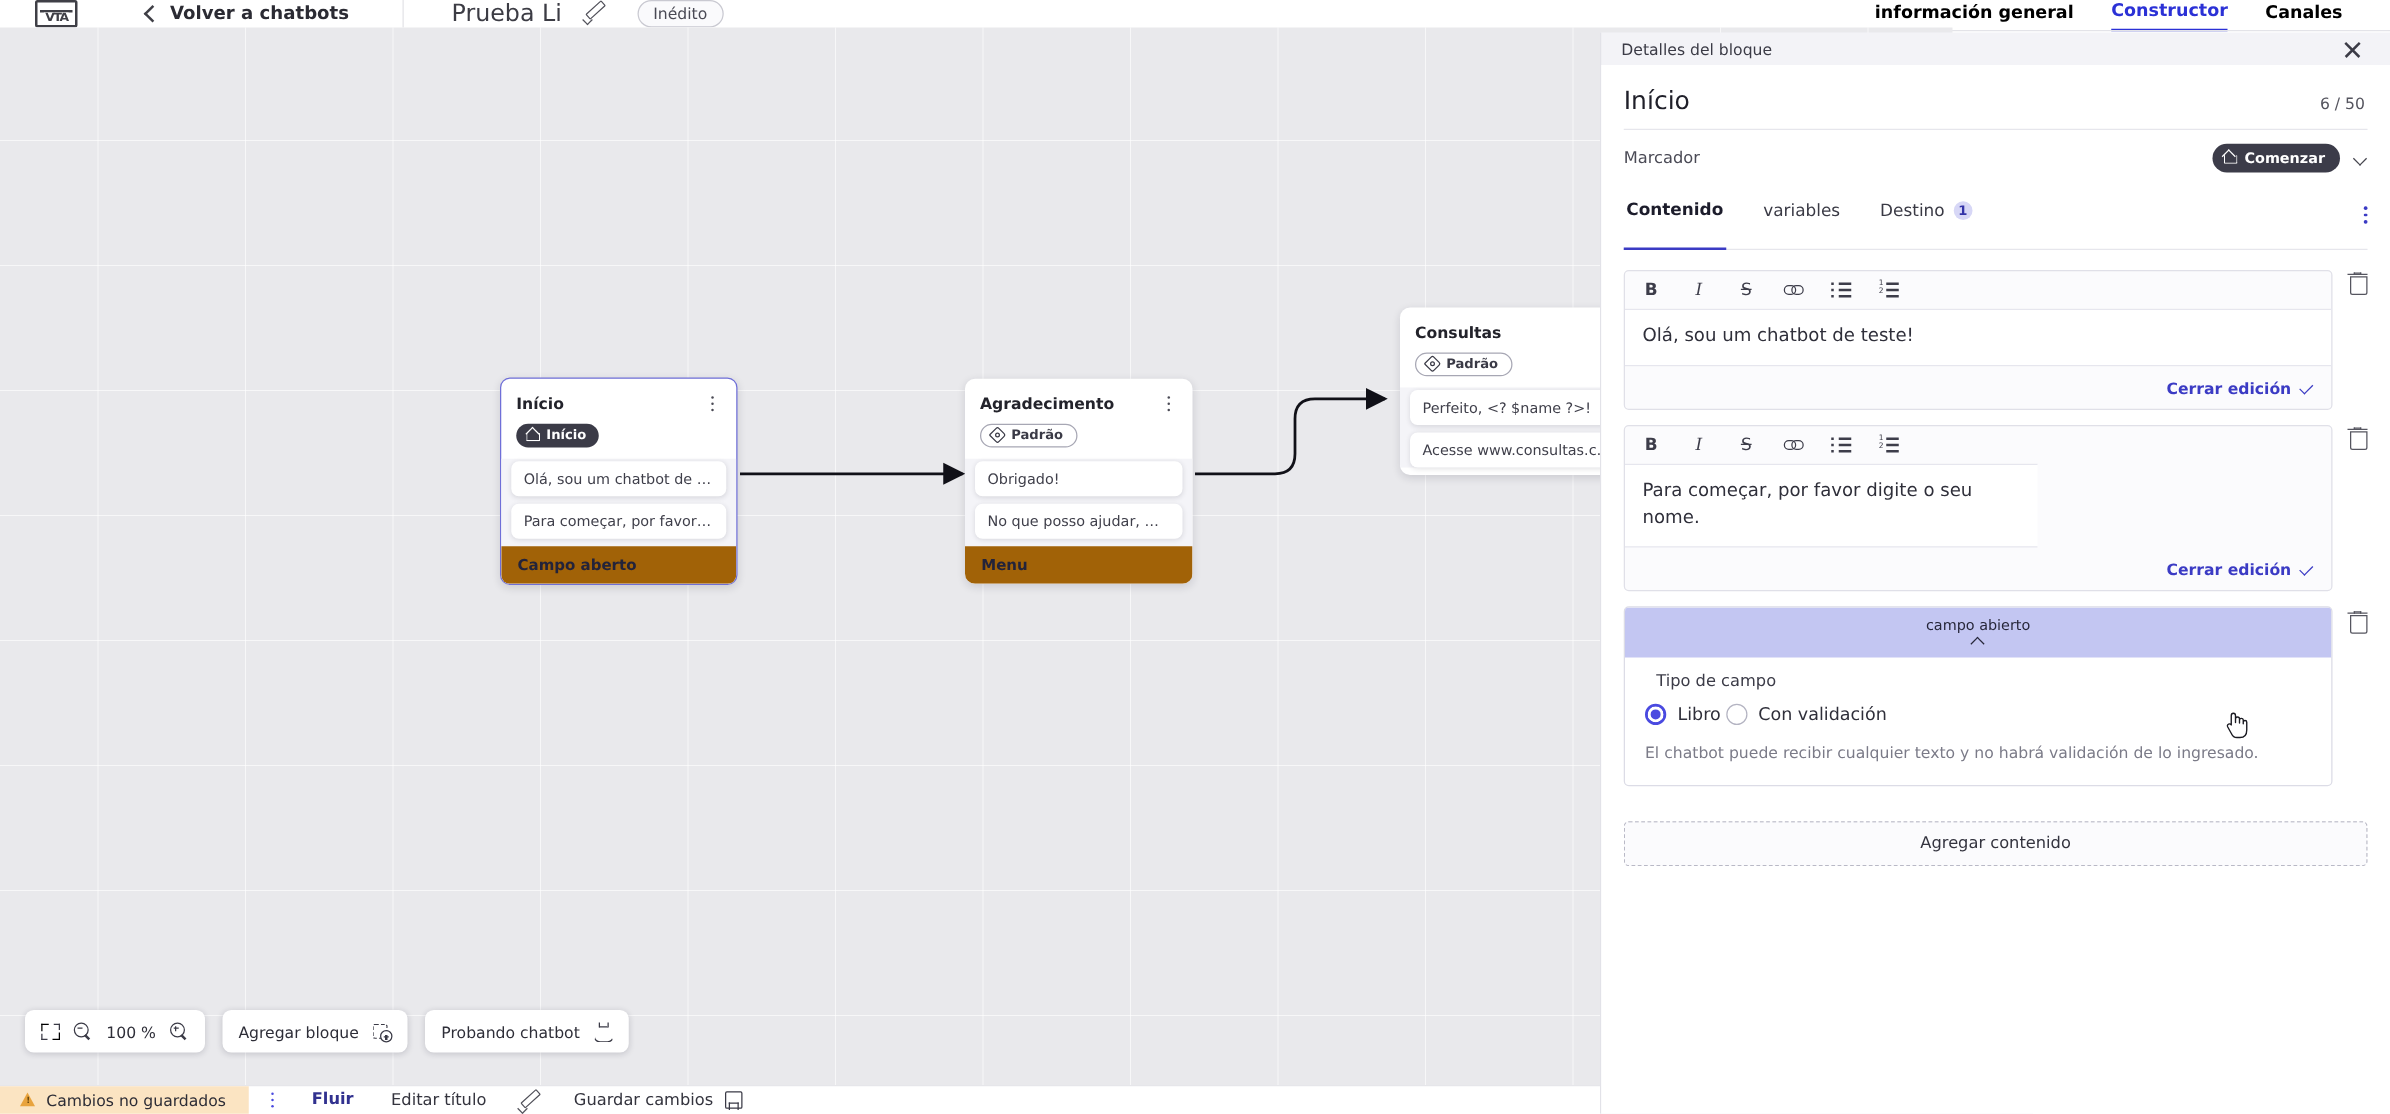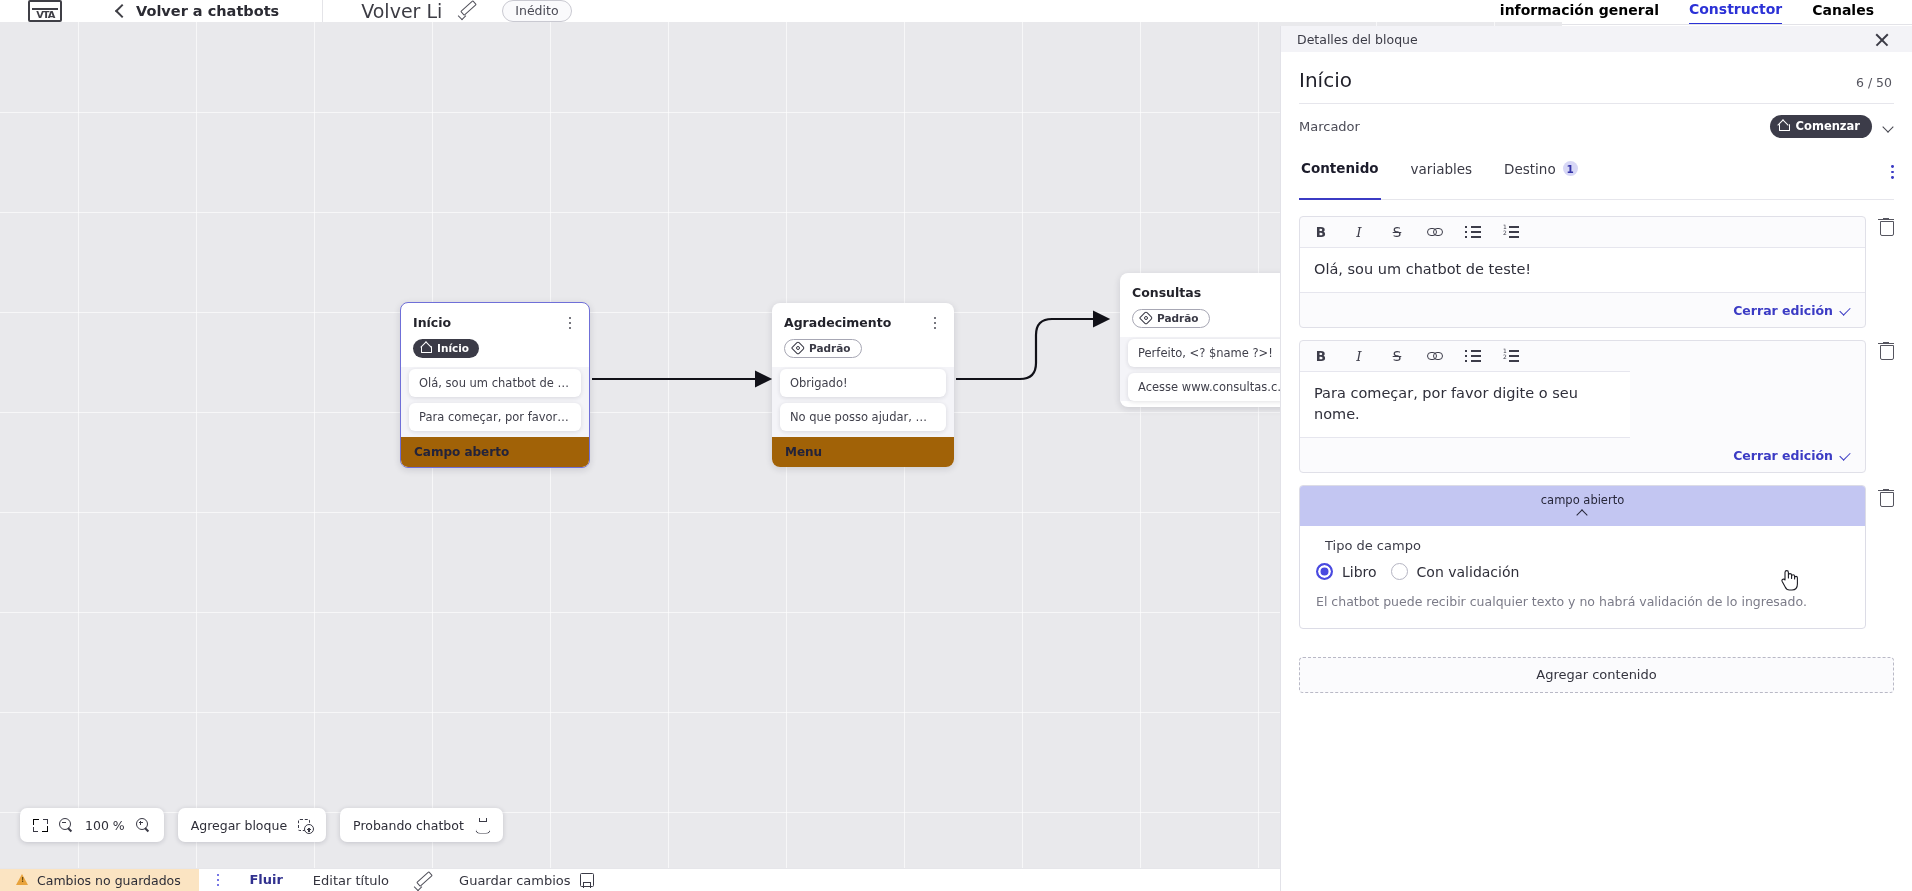--- a/index.html
+++ b/index.html
@@ -269,21 +269,21 @@
   .field-card { flex:1; border:1px solid #dcdce6; border-radius:4px; overflow:hidden; background:#fff;}
   .field-head {
     background:#c3c6f2; padding: 7px 13px; display:flex; align-items:center; justify-content:space-between;
     font-size:11.5px; color:#27273a; cursor:pointer;flex-direction:column;
   }
   .chev-up { width:12px;height:12px; position:relative;}
   .chev-up:before{ content:""; position:absolute; left:1.5px; top:4px; width:7px;height:7px;
     border-left:1.7px solid #27273a; border-top:1.7px solid #27273a; transform:rotate(45deg);}
   .field-body { padding: 12px 16px 16px; }
   .field-legend { font-size:13px; color:#3c3c48; margin-left: 9px; }
-  .radio-row { display:flex; align-items:center; gap:14px; margin-top: 10px; }
+  .radio-row { display:flex; align-items:center; gap:4px; margin-top: 10px; }
   .radio-opt { display:flex; align-items:center; gap:9px; cursor:pointer;}
   .radio {
     width:17px;height:17px; border-radius:50%; border:1.6px solid #b4b4c2; background:#fff; position:relative;
   }
   .radio.on { border:2px solid #4a4ae0; background:#4a4ae0; box-shadow: inset 0 0 0 2.5px #fff;}
   .radio-label { font-size:14px; color:#2f2f3a; }
   .field-help { margin-top:13px; font-size:12.5px; color:#7b7b88; line-height:1.5; }
 
   .add-content {
     margin-top: 28px; height: 36px; border:1.6px dashed #b9b9c6; border-radius:4px;
@@ -299,21 +299,21 @@
 
 <div id="app">
 
   <div class="topbar">
     <div class="logo-mark">
       <span>VTA</span>
     </div>
     <div class="back-chevron"></div>
     <div class="back-label">Volver a chatbots</div>
     <div class="topbar-sep"></div>
-    <div class="bot-title">Volver Li</div>
+    <div class="bot-title">Prueba Li</div>
     <div class="pencil-icon"></div>
     <div class="badge-unpub">Inédito</div>
   </div>
 
   <div class="top-tabs">
     <div class="top-tab">información general</div>
     <div class="top-tab active">Constructor</div>
     <div class="top-tab">Canales</div>
   </div>
   <div class="top-tabs-rule"></div>
@@ -371,21 +371,21 @@
           <span>Padrão</span>
         </span>
       </div>
       <div class="node-body">
         <div class="msg">Obrigado!</div>
         <div class="msg">No que posso ajudar, &lt;? $name ...</div>
         <div class="msg-action">Menu</div>
       </div>
     </div>
 
-    <div class="node" style="left:1120px; top:251px; width:190px;">
+    <div class="node" style="left:1120px; top:224px; width:190px;">
       <div class="node-head">
         <div class="node-title">Consultas</div>
         <div class="kebab">
             <i></i>
             <i></i>
             <i></i>
           </div>
       </div>
       <div class="tag-row">
         <span class="tag-default">

